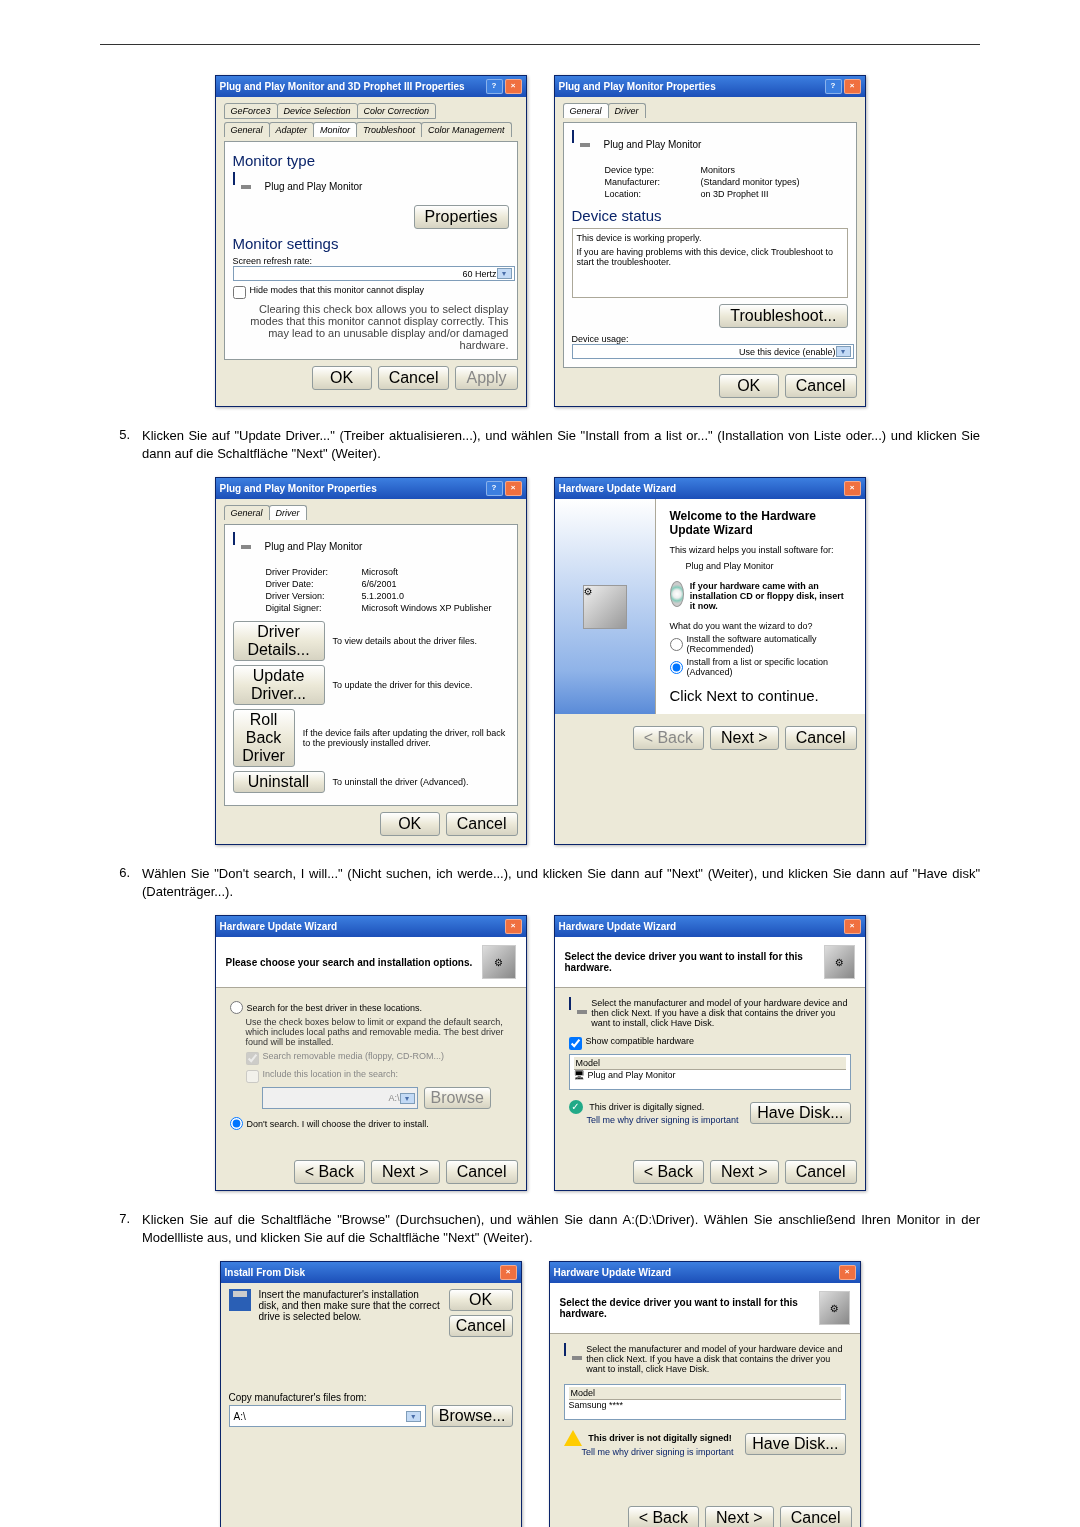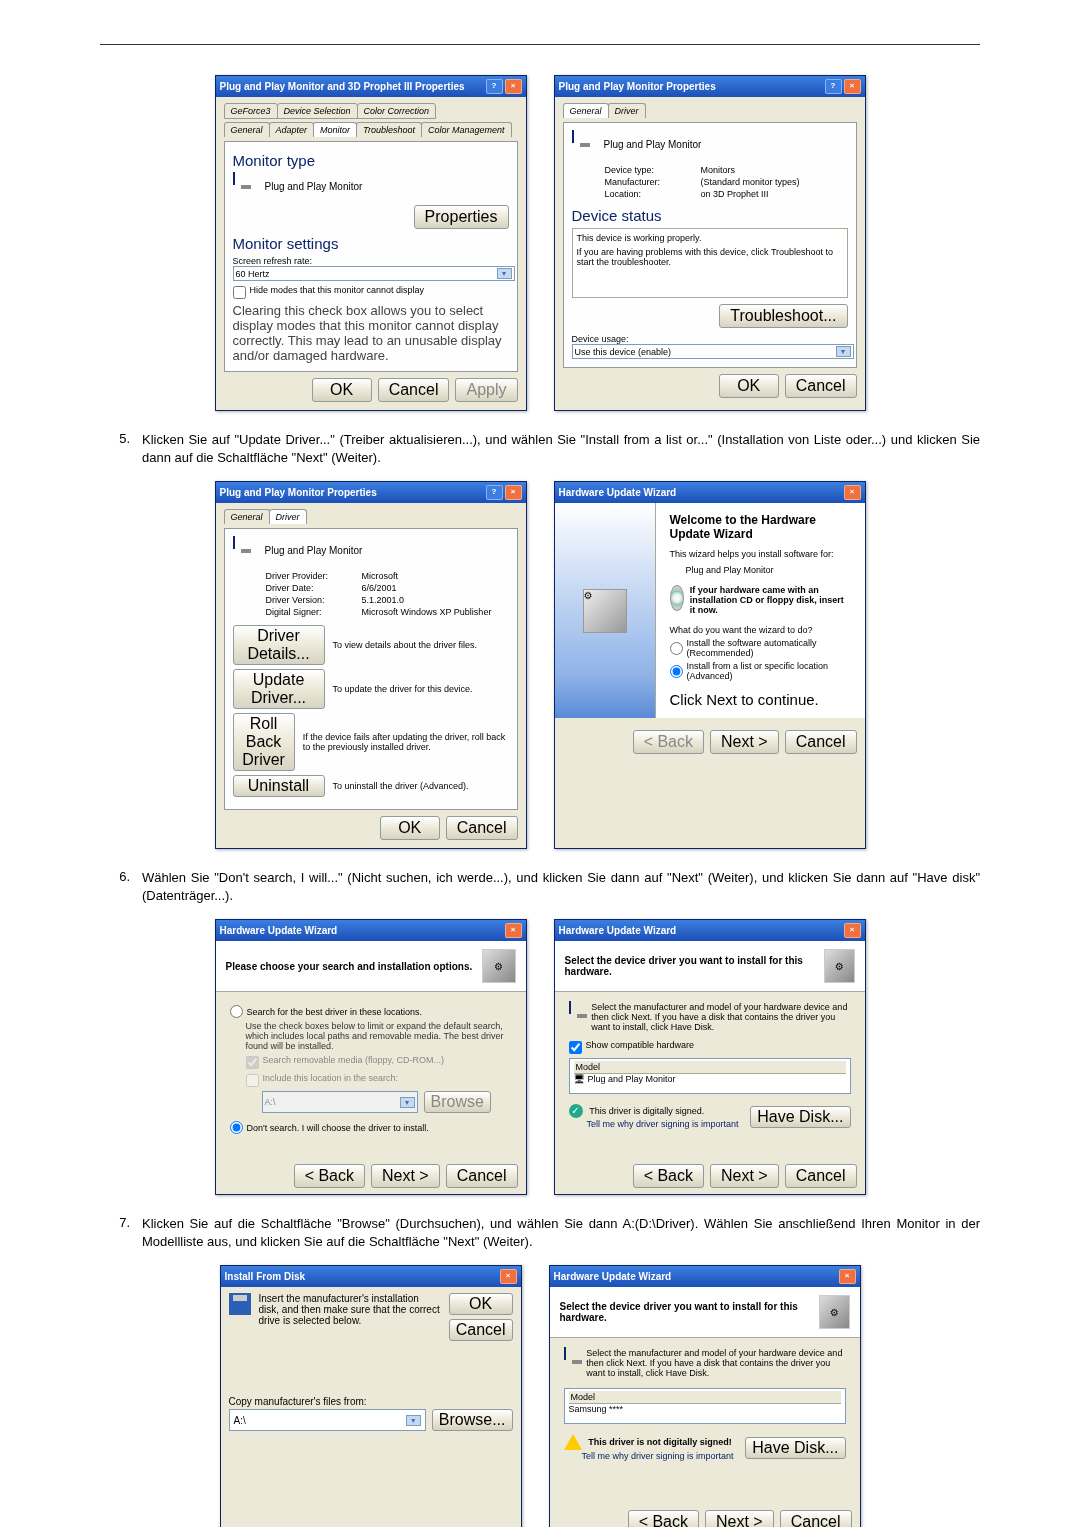--- a/index.html
+++ b/index.html
@@ -148,21 +148,21 @@
     gap: 6px;
     margin-top: 6px;
   }
   .dropdown {
     border: 1px solid #7f9db9;
     background: #fff;
     font-size: 9px;
     padding: 1px 2px;
     width: 100%;
     display: flex;
-    justify-content: space-between;
+    justify-content: flex-end;
     align-items: center;
   }
   .dropdown .arrow {
     background: #c3daf5;
     border: 1px solid #7f9db9;
     width: 13px;
     text-align: center;
     font-size: 8px;
     color: #4a6ea9;
   }
@@ -365,21 +365,21 @@
           <div class="group-title">Monitor settings</div>
           <div style="font-size:9px;">Screen refresh rate:</div>
           <div class="dropdown">
             <span>60 Hertz</span>
               <span class="arrow">▾</span>
           </div>
           <label class="checkbox-label">
             <input type="checkbox" style="">
             <span>Hide modes that this monitor cannot display</span>
           </label>
-          <div style="font-size:13px;color:#444;">Clearing this check box allows you to select display modes that this monitor cannot display correctly. This may lead to an unusable display and/or damaged hardware.</div>
+          <div style="font-size:11px;color:#444;text-align:right;">Clearing this check box allows you to select display modes that this monitor cannot display correctly. This may lead to an unusable display and/or damaged hardware.</div>
         </div>
         <div class="btnrow">
           <button class="xpbtn">OK</button>
           <button class="xpbtn">Cancel</button>
           <button class="xpbtn disabled">Apply</button>
         </div>
       </div>
     </div>
 
     <div class="win">

